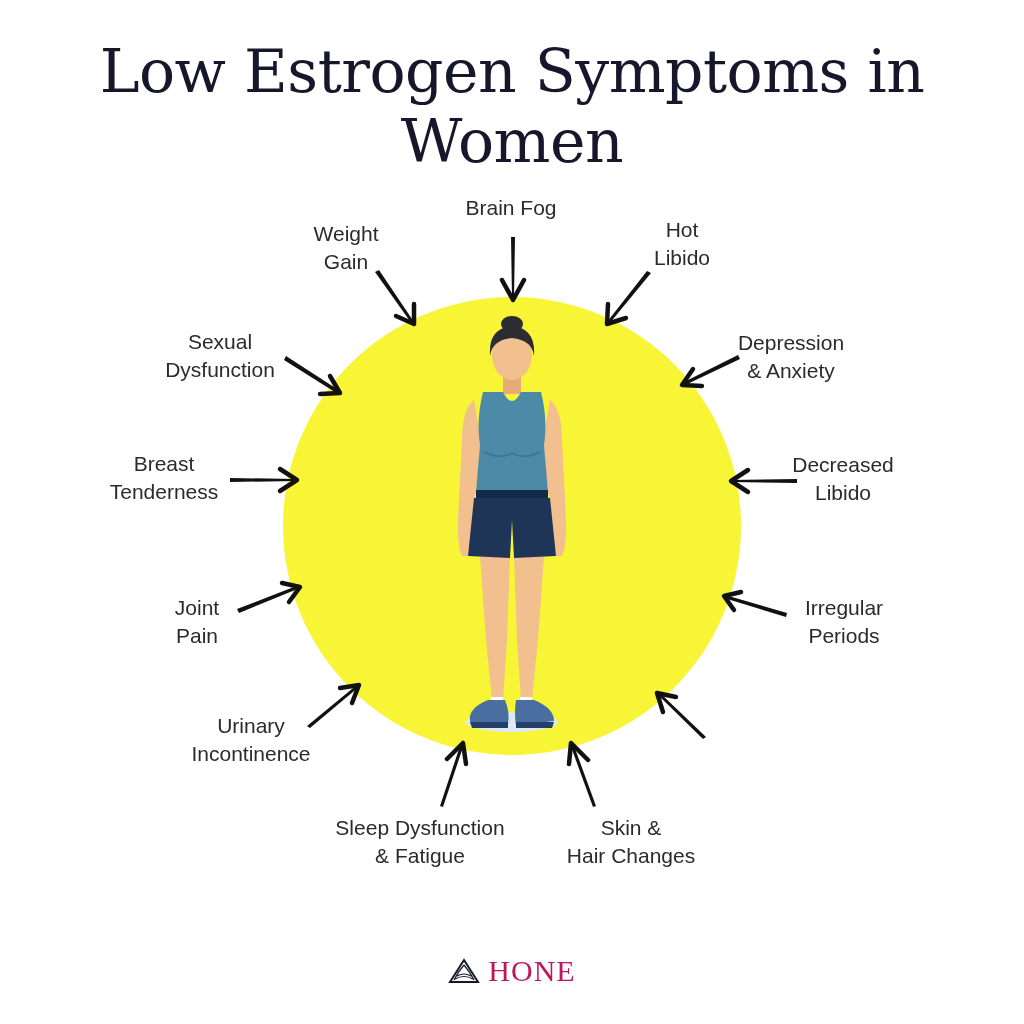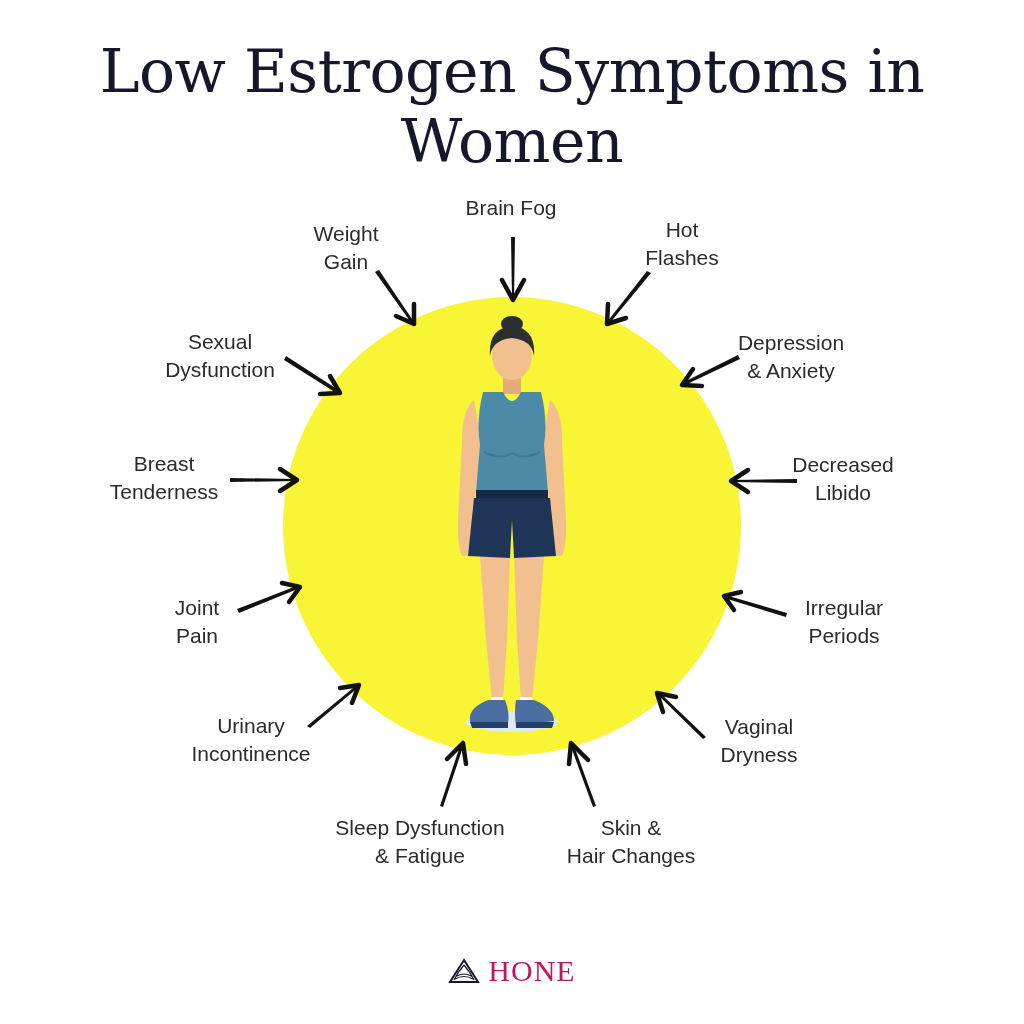--- a/index.html
+++ b/index.html
@@ -135,29 +135,27 @@
 
       <ellipse cx="512" cy="355" rx="20" ry="25" fill="#f1c08e"></ellipse>
 
       <path d="M490,356 Q488,328 512,326 Q536,328 534,356 Q532,340 512,338 Q492,340 490,356 Z" fill="#2b2d30"></path>
       <ellipse cx="512" cy="324" rx="11" ry="8" fill="#2b2d30"></ellipse>
     </g>
   </svg>
 
   <div class="label" style="left:511px; top:194px">Brain Fog</div>
   <div class="label" style="left:682px; top:216px">Hot
-Flashes</div>
+Libido</div>
   <div class="label" style="left:791px; top:329px">Depression
 &amp; Anxiety</div>
   <div class="label" style="left:843px; top:451px">Decreased
 Libido</div>
   <div class="label" style="left:844px; top:594px">Irregular
 Periods</div>
-  <div class="label" style="left:759px; top:713px">Vaginal
-Dryness</div>
   <div class="label" style="left:631px; top:814px">Skin &amp;
 Hair Changes</div>
   <div class="label" style="left:420px; top:814px">Sleep Dysfunction
 &amp; Fatigue</div>
   <div class="label" style="left:251px; top:712px">Urinary
 Incontinence</div>
   <div class="label" style="left:197px; top:594px">Joint
 Pain</div>
   <div class="label" style="left:164px; top:450px">Breast
 Tenderness</div>

